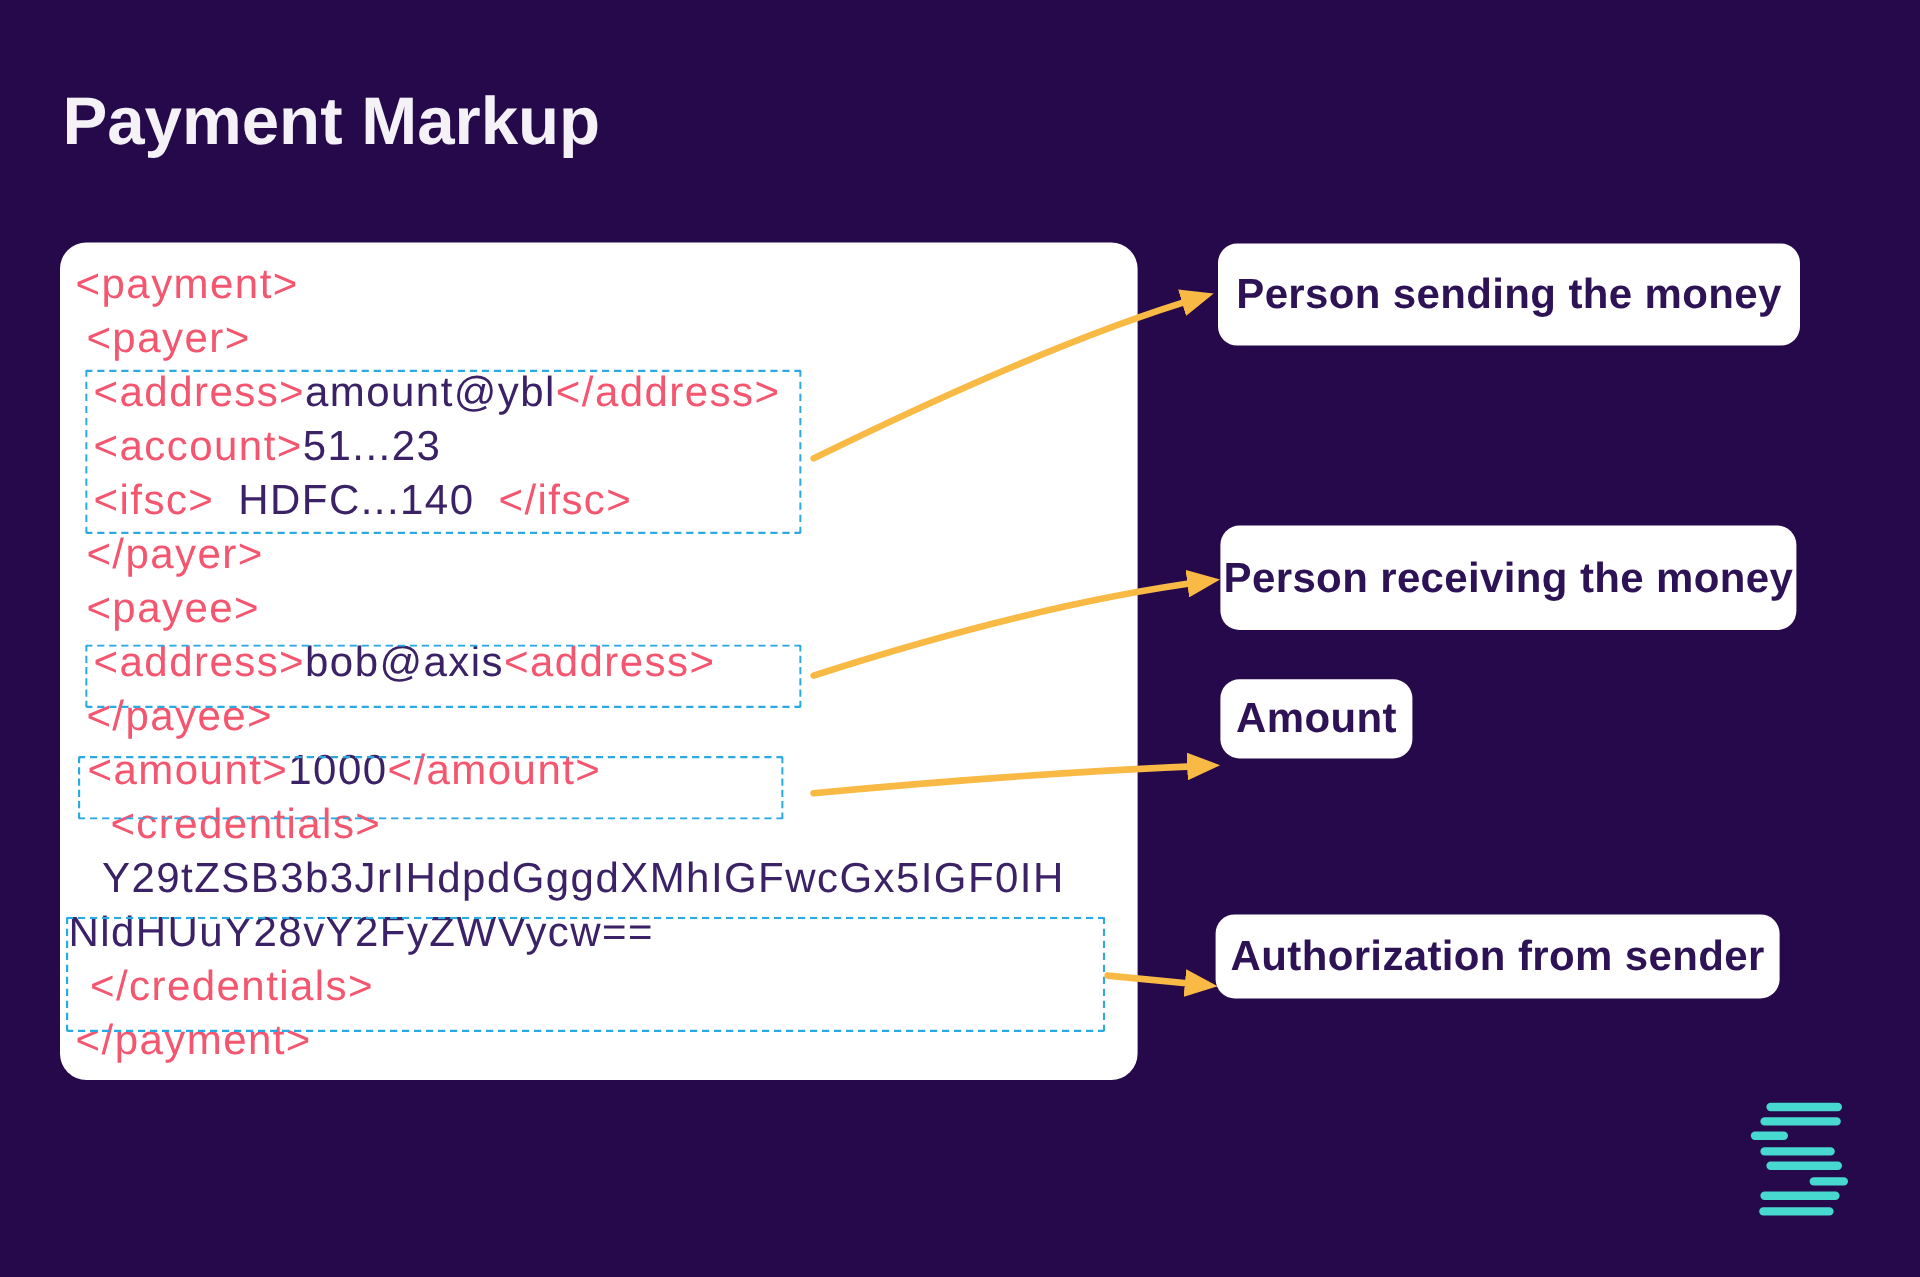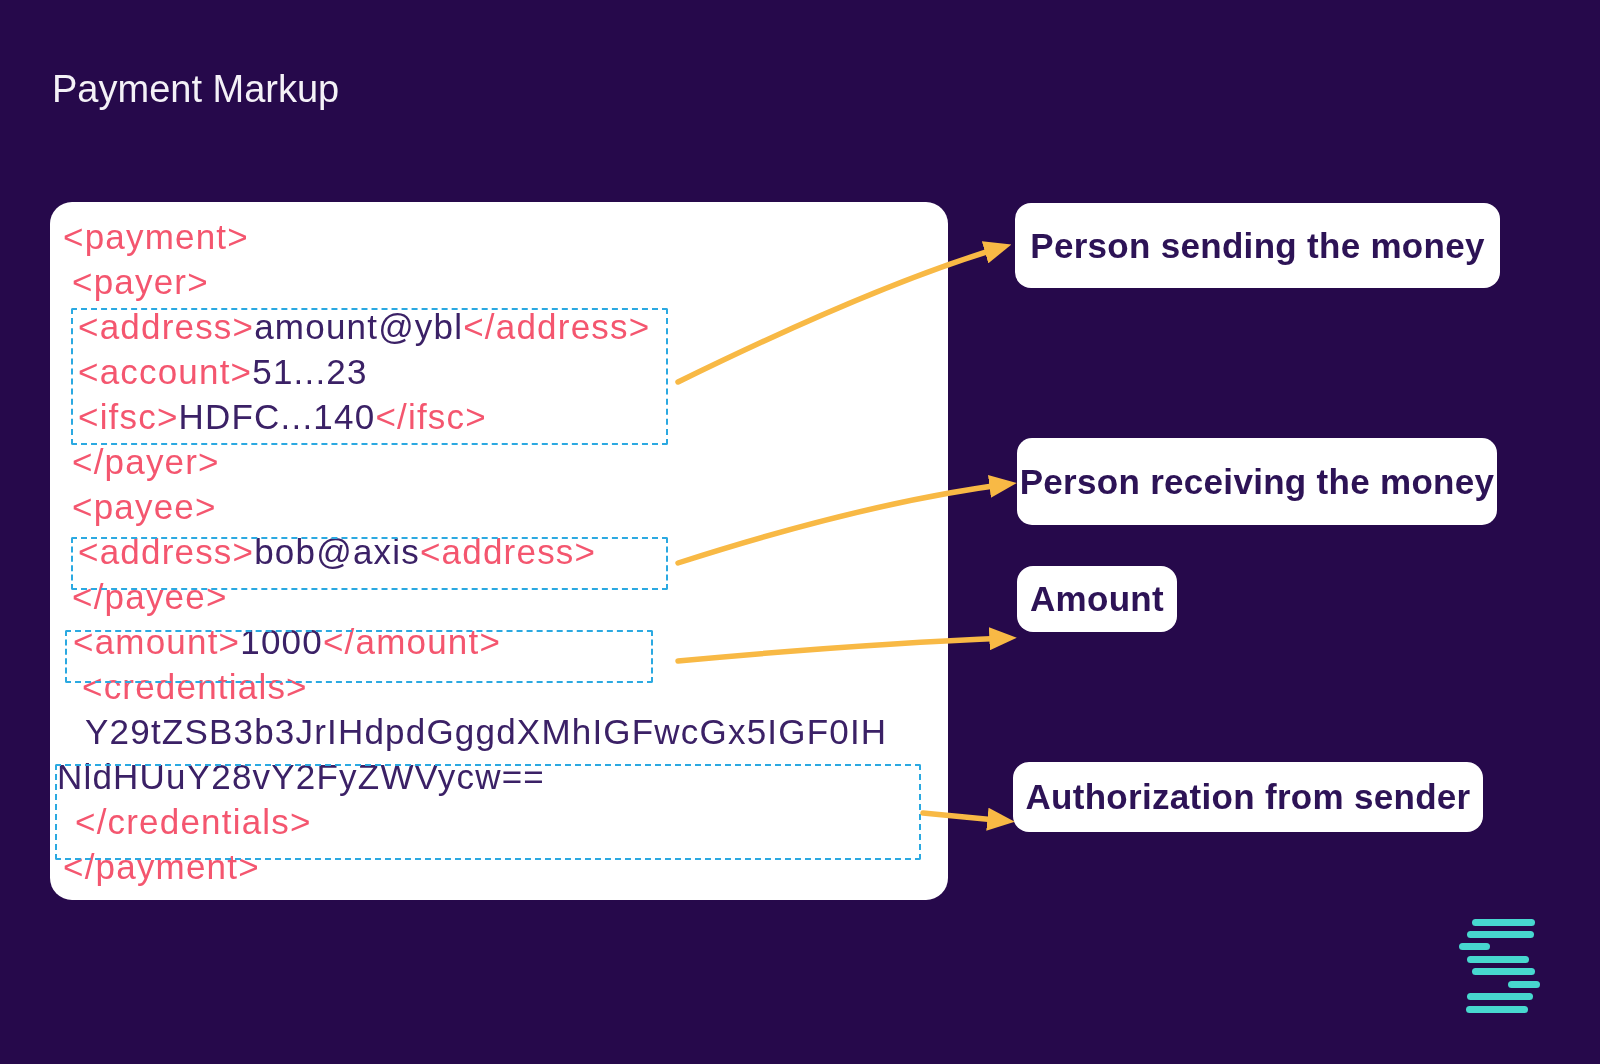--- a/index.html
+++ b/index.html
@@ -4,21 +4,21 @@
 <style>
   html,body { margin:0; padding:0; }
   body {
     width:1600px; height:1064px;
     background:#26094b;
     font-family:"Liberation Sans", sans-serif;
     position:relative; overflow:hidden;
   }
   .page-title {
     position:absolute; left:52px; top:68px;
-    font-size:38px; font-weight:normal; color:#f4f1f7;
+    font-size:56px; font-weight:bold; color:#f4f1f7;
     letter-spacing:0px;
   }
   .code-card {
     position:absolute; left:50px; top:202px;
     width:898px; height:698px;
     background:#ffffff; border-radius:22px;
   }
   .code-lines { position:absolute; left:0; top:12px; width:100%; }
   .code-line {
     height:45px; display:flex; align-items:center;
@@ -34,21 +34,21 @@
   #hl-payer       { left:21px;  top:106px; width:593px; height:133px; }
   #hl-payee       { left:21px;  top:335px; width:593px; height:49px; }
   #hl-amount      { left:15px;  top:428px; width:584px; height:49px; }
   #hl-credentials { left:5px;   top:562px; width:862px; height:92px; }
   .callout {
     position:absolute; background:#ffffff; border-radius:16px;
     display:flex; align-items:center; justify-content:center;
     font-size:35px; color:#2d1356; letter-spacing:0.3px; white-space:nowrap;font-weight:bold;
   }
   #callout-0 { left:1015px; top:203px; width:485px; height:85px; }
-  #callout-1 { left:1017px; top:438px; width:480px; height:87px;border-radius:15px; }
+  #callout-1 { left:1017px; top:438px; width:480px; height:87px; }
   #callout-2 { left:1017px; top:566px; width:160px; height:66px; }
   #callout-3 { left:1013px; top:762px; width:470px; height:70px; }
   .arrows { position:absolute; left:0; top:0; pointer-events:none; }
   .logo { position:absolute; left:1457px; top:915px; width:86px; height:100px; }
   .logo span {
     position:absolute; height:7px; border-radius:4px; background:#47d8cf;
   }
   .logo span:nth-child(1) { left:15px; top:4px;  width:63px; }
   .logo span:nth-child(2) { left:10px; top:16px; width:67px; }
   .logo span:nth-child(3) { left:2px;  top:28px; width:31px; }
@@ -62,27 +62,27 @@
 <body>
 
 <div class="page-title">Payment Markup</div>
 
 <div class="code-card">
   <div class="code-lines" id="code-lines">
       <div class="code-line" style="padding-left: 13px;"><span class="seg-tag">&lt;payment&gt;</span></div>
       <div class="code-line" style="padding-left: 22px;"><span class="seg-tag">&lt;payer&gt;</span></div>
       <div class="code-line" style="padding-left: 28px;"><span class="seg-tag">&lt;address&gt;</span><span class="seg-val">amount@ybl</span><span class="seg-tag">&lt;/address&gt;</span></div>
       <div class="code-line" style="padding-left: 28px;"><span class="seg-tag">&lt;account&gt;</span><span class="seg-val">51...23</span></div>
-      <div class="code-line" style="padding-left: 28px;"><span class="seg-tag">&lt;ifsc&gt;</span><span class="seg-val">HDFC...140</span><span class="seg-tag">&lt;/ifsc&gt;</span></div>
+      <div class="code-line" style="padding-left: 28px; gap: 20px;"><span class="seg-tag">&lt;ifsc&gt;</span><span class="seg-val">HDFC...140</span><span class="seg-tag">&lt;/ifsc&gt;</span></div>
       <div class="code-line" style="padding-left: 22px;"><span class="seg-tag">&lt;/payer&gt;</span></div>
       <div class="code-line" style="padding-left: 22px;"><span class="seg-tag">&lt;payee&gt;</span></div>
       <div class="code-line" style="padding-left: 28px;"><span class="seg-tag">&lt;address&gt;</span><span class="seg-val">bob@axis</span><span class="seg-tag">&lt;address&gt;</span></div>
       <div class="code-line" style="padding-left: 22px;"><span class="seg-tag">&lt;/payee&gt;</span></div>
       <div class="code-line" style="padding-left: 23px;"><span class="seg-tag">&lt;amount&gt;</span><span class="seg-val">1000</span><span class="seg-tag">&lt;/amount&gt;</span></div>
-      <div class="code-line" style="padding-left: 32px; text-align: right;"><span class="seg-tag">&lt;credentials&gt;</span></div>
+      <div class="code-line" style="padding-left: 42px; text-align: right;"><span class="seg-tag">&lt;credentials&gt;</span></div>
       <div class="code-line" style="padding-left: 35px;"><span class="seg-val">Y29tZSB3b3JrIHdpdGggdXMhIGFwcGx5IGF0IH</span></div>
       <div class="code-line" style="padding-left: 7px;"><span class="seg-val">NldHUuY28vY2FyZWVycw==</span></div>
       <div class="code-line" style="padding-left: 25px;"><span class="seg-tag">&lt;/credentials&gt;</span></div>
       <div class="code-line" style="padding-left: 13px;"><span class="seg-tag">&lt;/payment&gt;</span></div>
     </div>
   <div class="hl" id="hl-payer"></div>
   <div class="hl" id="hl-payee"></div>
   <div class="hl" id="hl-amount"></div>
   <div class="hl" id="hl-credentials"></div>
 </div>

